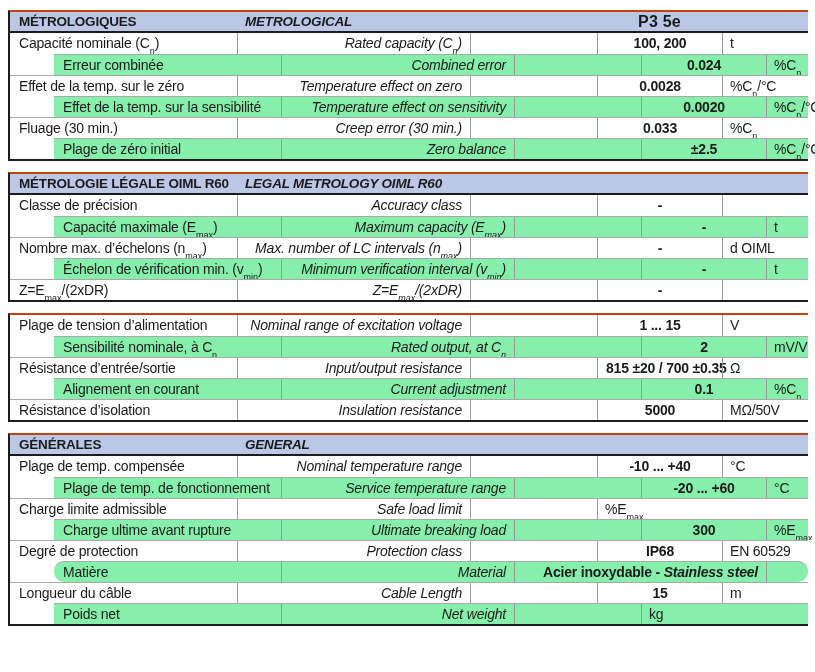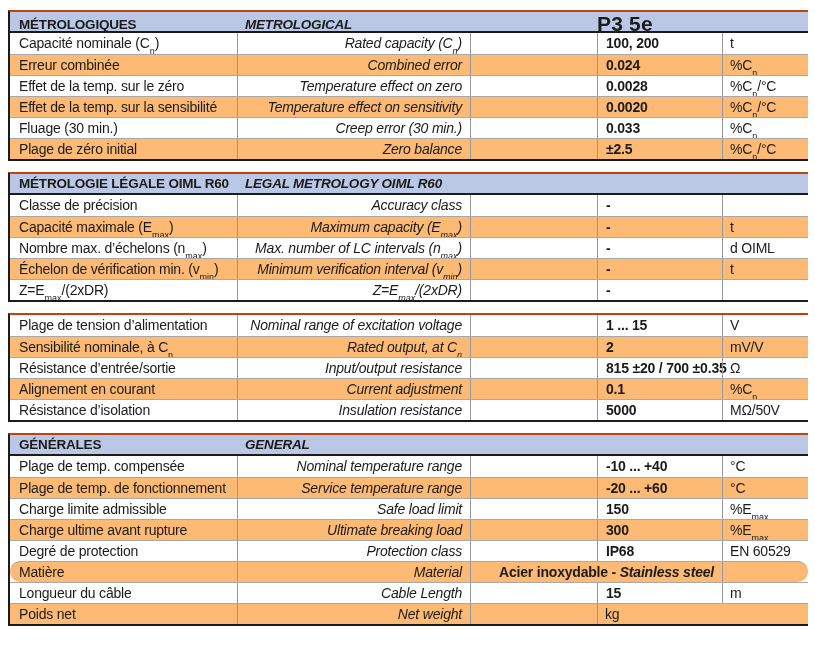--- a/index.html
+++ b/index.html
@@ -22,42 +22,42 @@
   .sec-header {
     display: grid;
     grid-template-columns: 227px 233px 127px 125px 86px;
     background: #bac8e5;
     border-bottom: 2px solid #1b1b1b;
     height: 21px;
     align-items: center;
   }
   .hdr-fr  { font-weight: 700; font-size: 13.5px; padding-left: 9px; letter-spacing: -0.2px; grid-column: 1; white-space: nowrap; }
   .hdr-en  { font-weight: 700; font-style: italic; font-size: 13.5px; padding-left: 8px; letter-spacing: -0.2px; grid-column: 2; white-space: nowrap; }
-  .hdr-model { font-weight: 700; font-size: 21px; text-align: left; grid-column: 4; letter-spacing: 0.2px; }
+  .hdr-model { font-weight: 700; font-size: 16px; text-align: center; grid-column: 4; letter-spacing: 0.2px; }
 
   .row {
     display: grid;
     grid-template-columns: 227px 233px 127px 125px 86px;
     height: 21px;
   }
   .row + .row { border-top: 1px solid #a8a8a8; }
-  .row.alt { background: #fdba74; }
+  .row.alt { background: #86efac; margin-left: 44px; }
 
   .cell {
     font-size: 14px;
     line-height: 20px;
     padding: 0 8px;
     white-space: nowrap;
     overflow: hidden;
     letter-spacing: -0.2px;
   }
   .v { border-left: 1px solid #989898; }
   .fr { padding-left: 9px; }
   .en { font-style: italic; text-align: right; }
-  .val { font-weight: 700; text-align: left; overflow: visible; }
+  .val { font-weight: 700; text-align: center; overflow: visible; }
   .unit { padding-left: 7px; }
   .merged { grid-template-columns: 227px 233px 252px 86px; border-radius: 10px; }
   .merged-val { font-weight: 700; text-align: right; overflow: visible; }
 
   .cell sub, .hdr-model sub {
     font-size: 9px;
     line-height: 0;
     position: relative;
     top: 2px;
     letter-spacing: 0;
@@ -215,21 +215,20 @@
       <div class="cell fr">Plage de temp. de fonctionnement</div>
       <div class="cell en v">Service temperature range</div>
       <div class="cell v"></div>
       <div class="cell val v">-20 ... +60</div>
       <div class="cell unit v">°C</div>
     </div>
     <div class="row">
       <div class="cell fr">Charge limite admissible</div>
       <div class="cell en v">Safe load limit</div>
       <div class="cell v"></div>
-      <div class="cell val v">150</div>
       <div class="cell unit v">%E<sub>max</sub></div>
     </div>
     <div class="row alt">
       <div class="cell fr">Charge ultime avant rupture</div>
       <div class="cell en v">Ultimate breaking load</div>
       <div class="cell v"></div>
       <div class="cell val v">300</div>
       <div class="cell unit v">%E<sub>max</sub></div>
     </div>
     <div class="row">

